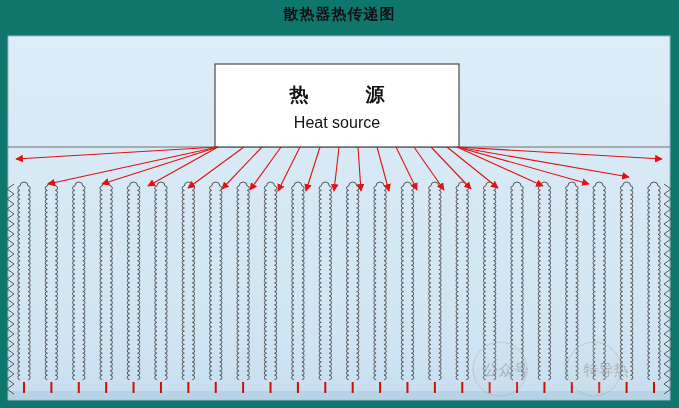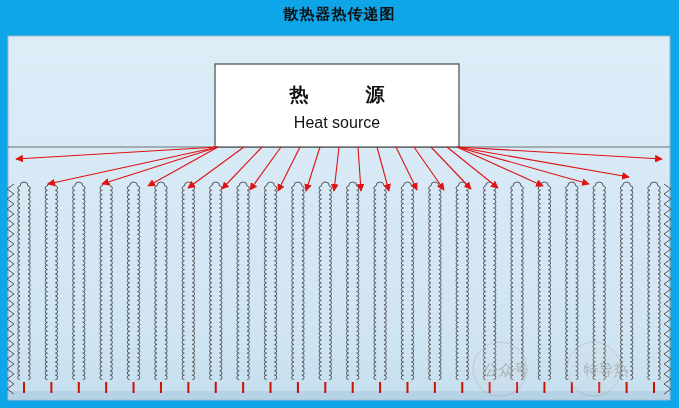--- a/index.html
+++ b/index.html
@@ -1,17 +1,17 @@
 <!DOCTYPE html>
 <html><head>
 <meta charset="utf-8">
 <style>
   html,body{margin:0;padding:0;background:#fff;}
   .stage{
-    position:relative;width:679px;height:408px;background:#0ea5e9;overflow:hidden;
+    position:relative;width:679px;height:408px;background:#0f766e;overflow:hidden;
     font-family:"Liberation Sans","DejaVu Sans",sans-serif;
   }
   .title{
     position:absolute;top:5px;left:0;width:100%;text-align:center;
     font-size:15px;font-weight:bold;color:#111;letter-spacing:1px;
   }
   svg{position:absolute;left:0;top:0;}
   text{font-family:"Liberation Sans","DejaVu Sans",sans-serif;}
 </style>
 </head>

